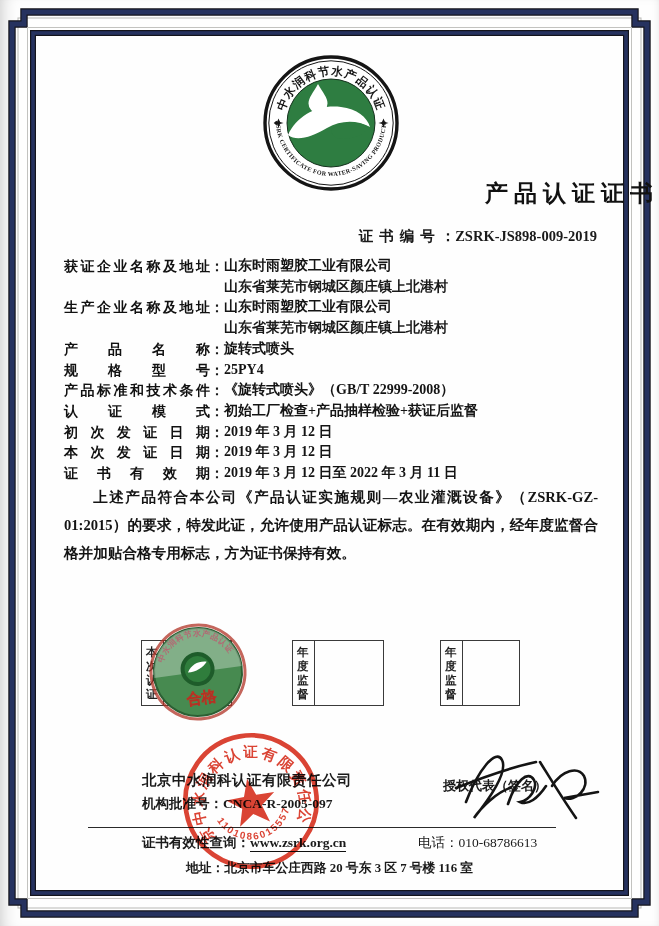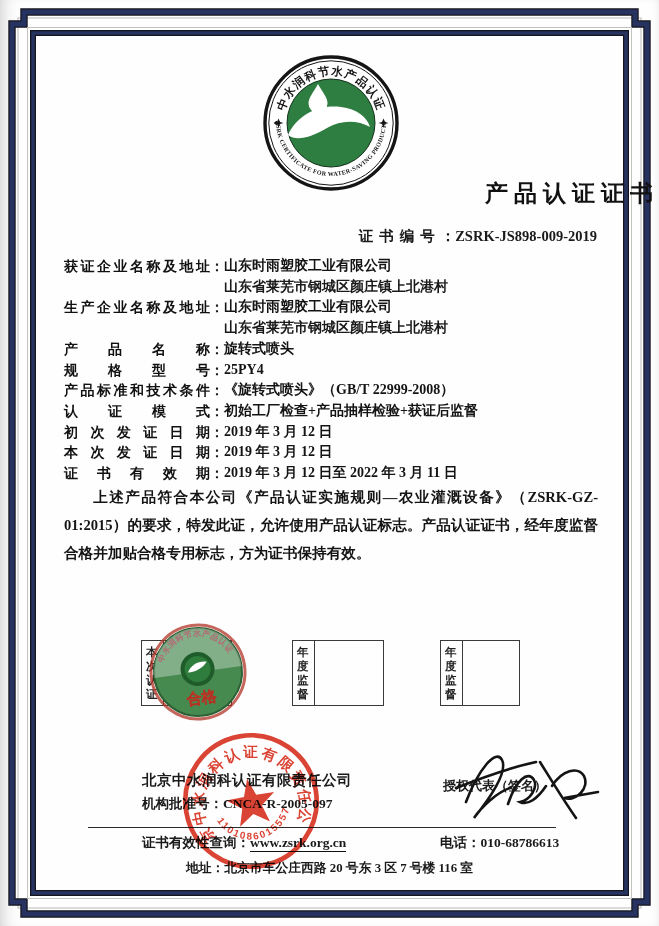--- a/index.html
+++ b/index.html
@@ -52,21 +52,21 @@
     word-break:break-all;text-align:left;
   }
   .ybox-body{flex:1;}
 
   
   .issuer-company{left:142px;top:771px;font-size:14.5px;font-weight:700;letter-spacing:.5px;}
   .approval{left:142px;top:795px;font-size:13.5px;font-weight:700;}
   .hrule{left:88px;top:827px;width:468px;height:0;border-top:1.6px solid #2a2a2a;}
   .query{left:142px;top:834px;font-size:13.5px;font-weight:700;}
   .query .url{border-bottom:1.4px solid #111;padding-bottom:1px;}
-  .phone{left:440px;top:834px;font-size:13.5px;font-weight:700;}
+  .phone{left:418px;top:834px;font-size:13.5px;font-weight:400;}
   .signer{left:443px;top:777px;font-size:13px;font-weight:700;}
   .address{left:0;right:0;top:860px;text-align:center;font-size:12.8px;font-weight:700;}
 
   .stamp-wrap{mix-blend-mode:multiply;}
 </style>
 </head>
 <body>
 
 <div class="page">
 
@@ -157,21 +157,21 @@
         <span class="fcolon">：</span>
       <span class="fvalue">2019 年 3 月 12 日</span>
     </div>
     <div class="frow">
       <span class="flabel">证书有效期</span>
         <span class="fcolon">：</span>
       <span class="fvalue">2019 年 3 月 12 日至 2022 年 3 月 11 日</span>
     </div>
   </div>
 
-  <div class="abs statement">上述产品符合本公司《产品认证实施规则—农业灌溉设备》（ZSRK-GZ- 01:2015）的要求，特发此证，允许使用产品认证标志。产品认证证书，经年度监督合格并加贴合格专用标志，方为证书保持有效。</div>
+  <div class="abs statement">上述产品符合本公司《产品认证实施规则—农业灌溉设备》（ZSRK-GZ- 01:2015）的要求，特发此证，允许使用产品认证标志。在有效期内，经年度监督合格并加贴合格专用标志，方为证书保持有效。</div>
 
   <div class="abs ybox" style="left:141px;width:89px;">
     <div class="ybox-label">
         <span>本次认证</span>
       </div>
     <div class="ybox-body"></div>
   </div>
 
   <div class="abs ybox" style="left:292px;width:90px;">
     <div class="ybox-label">

